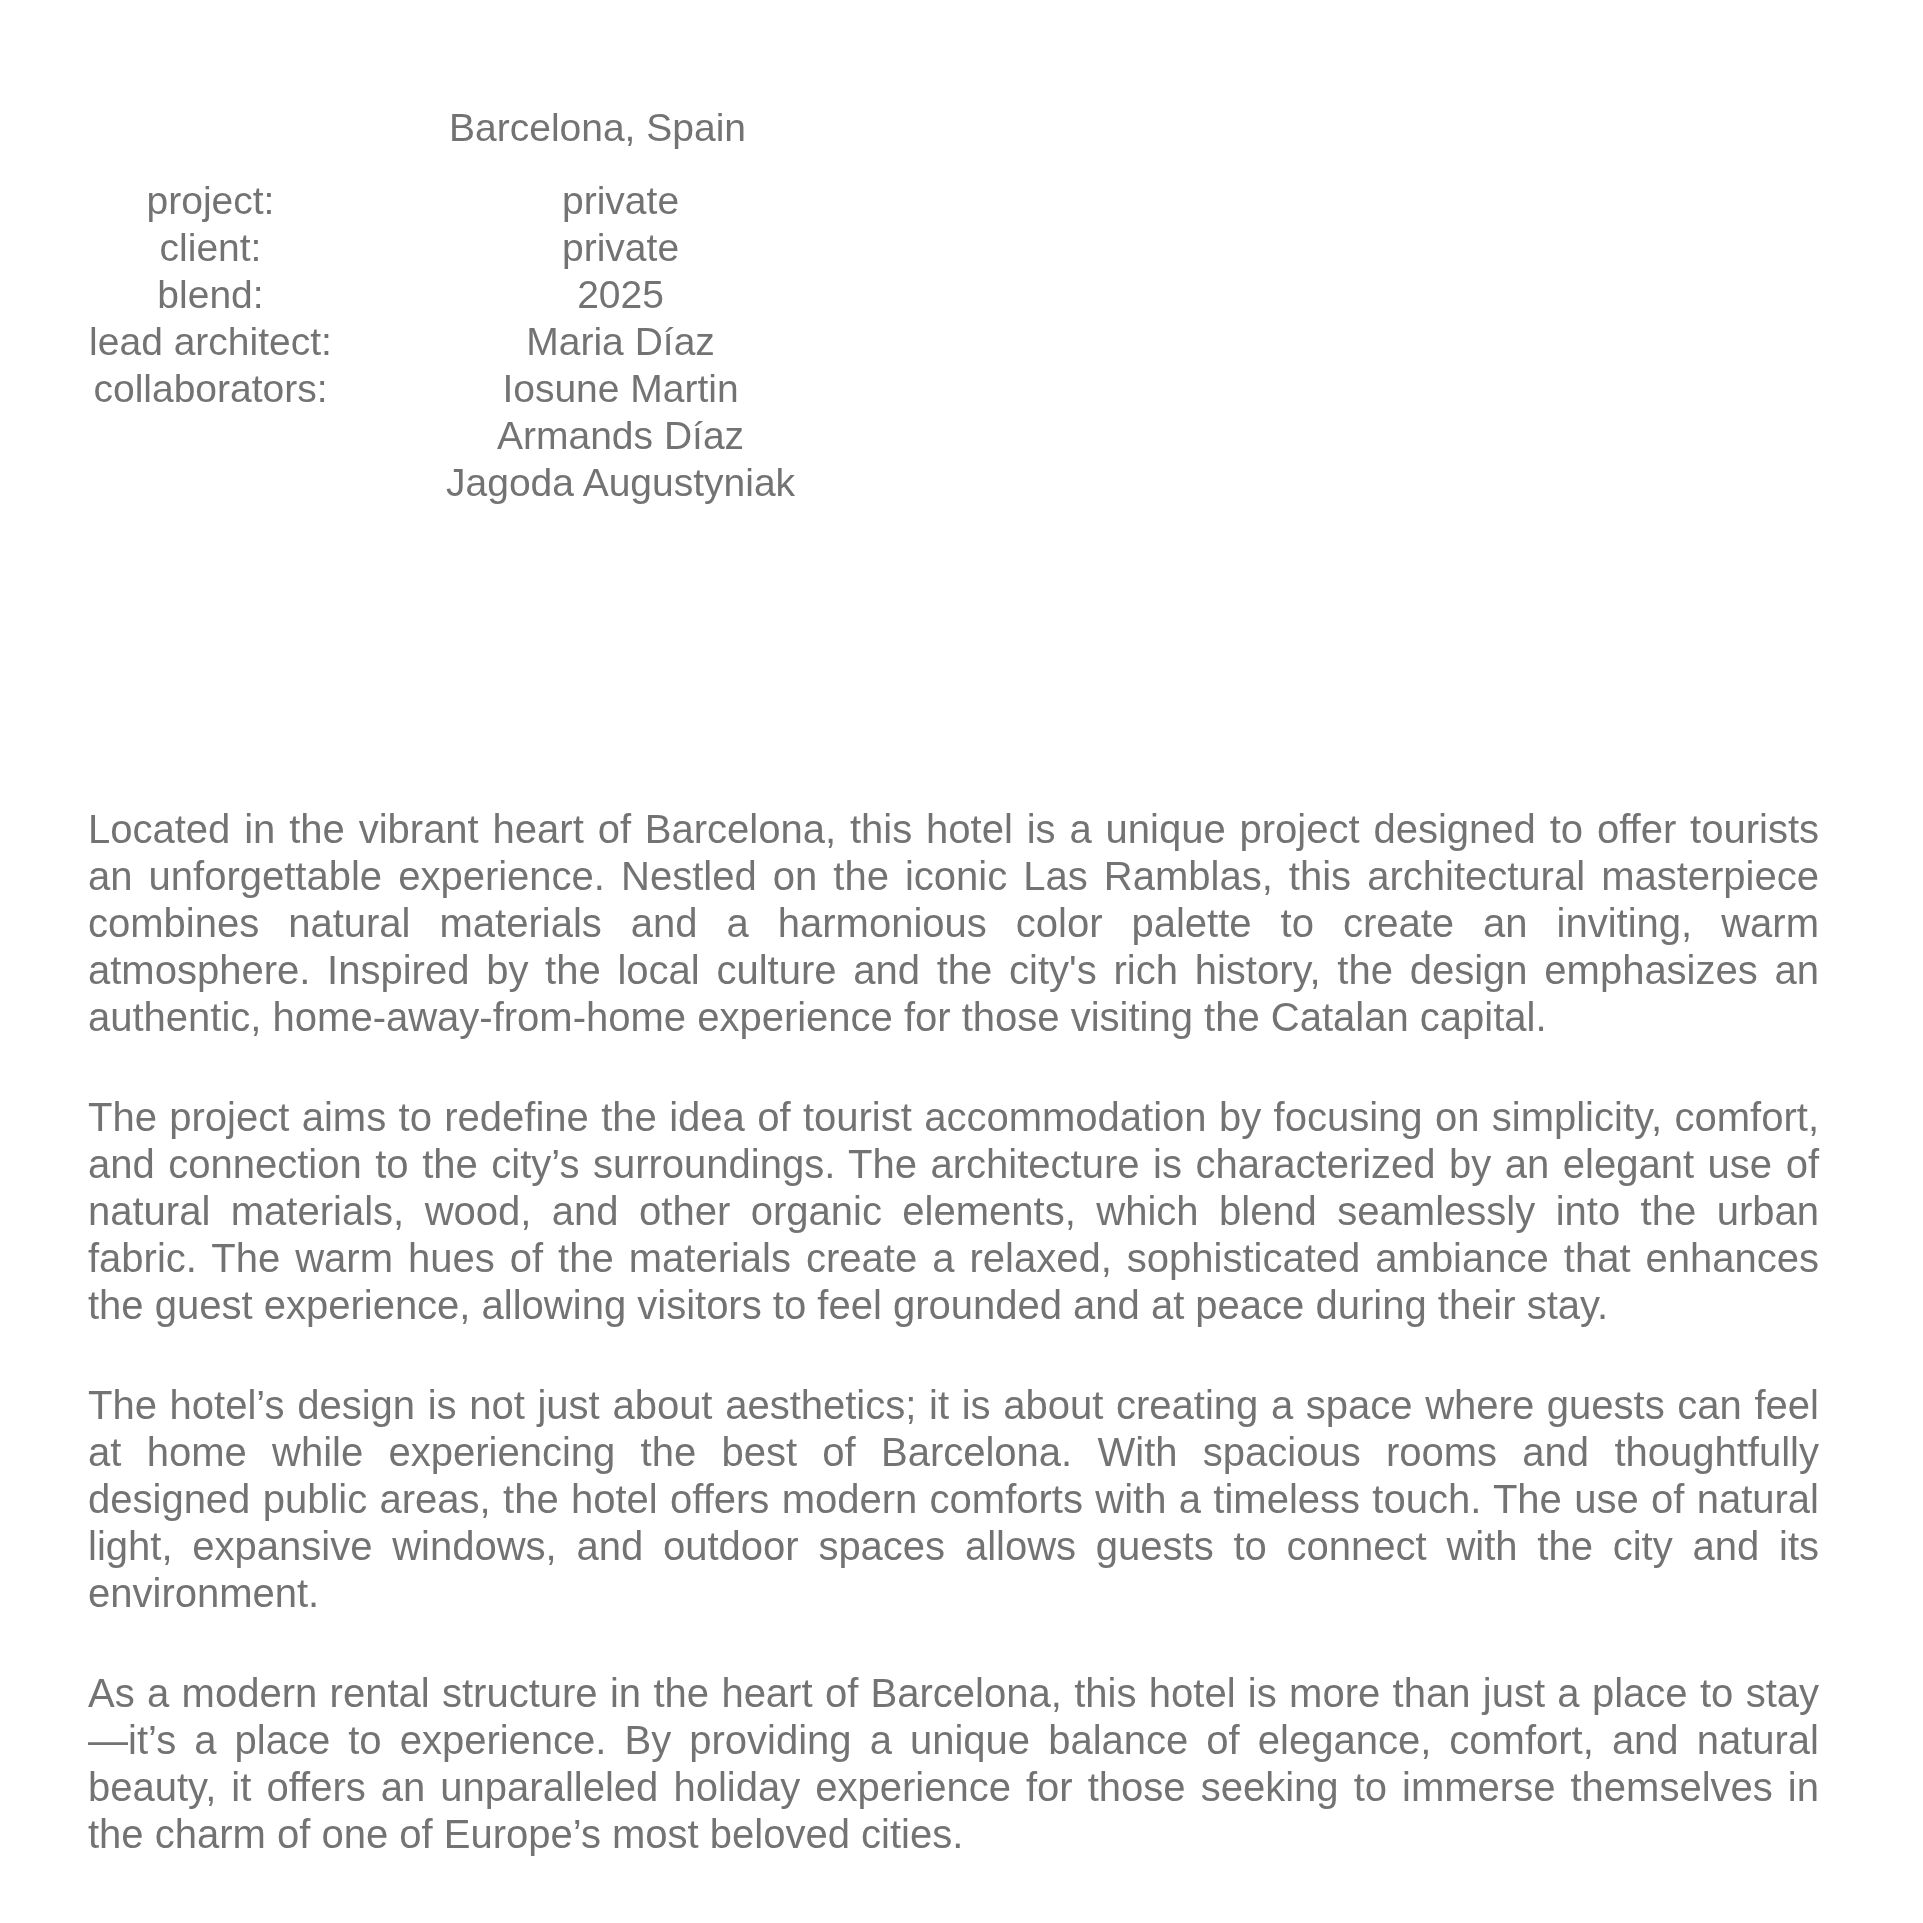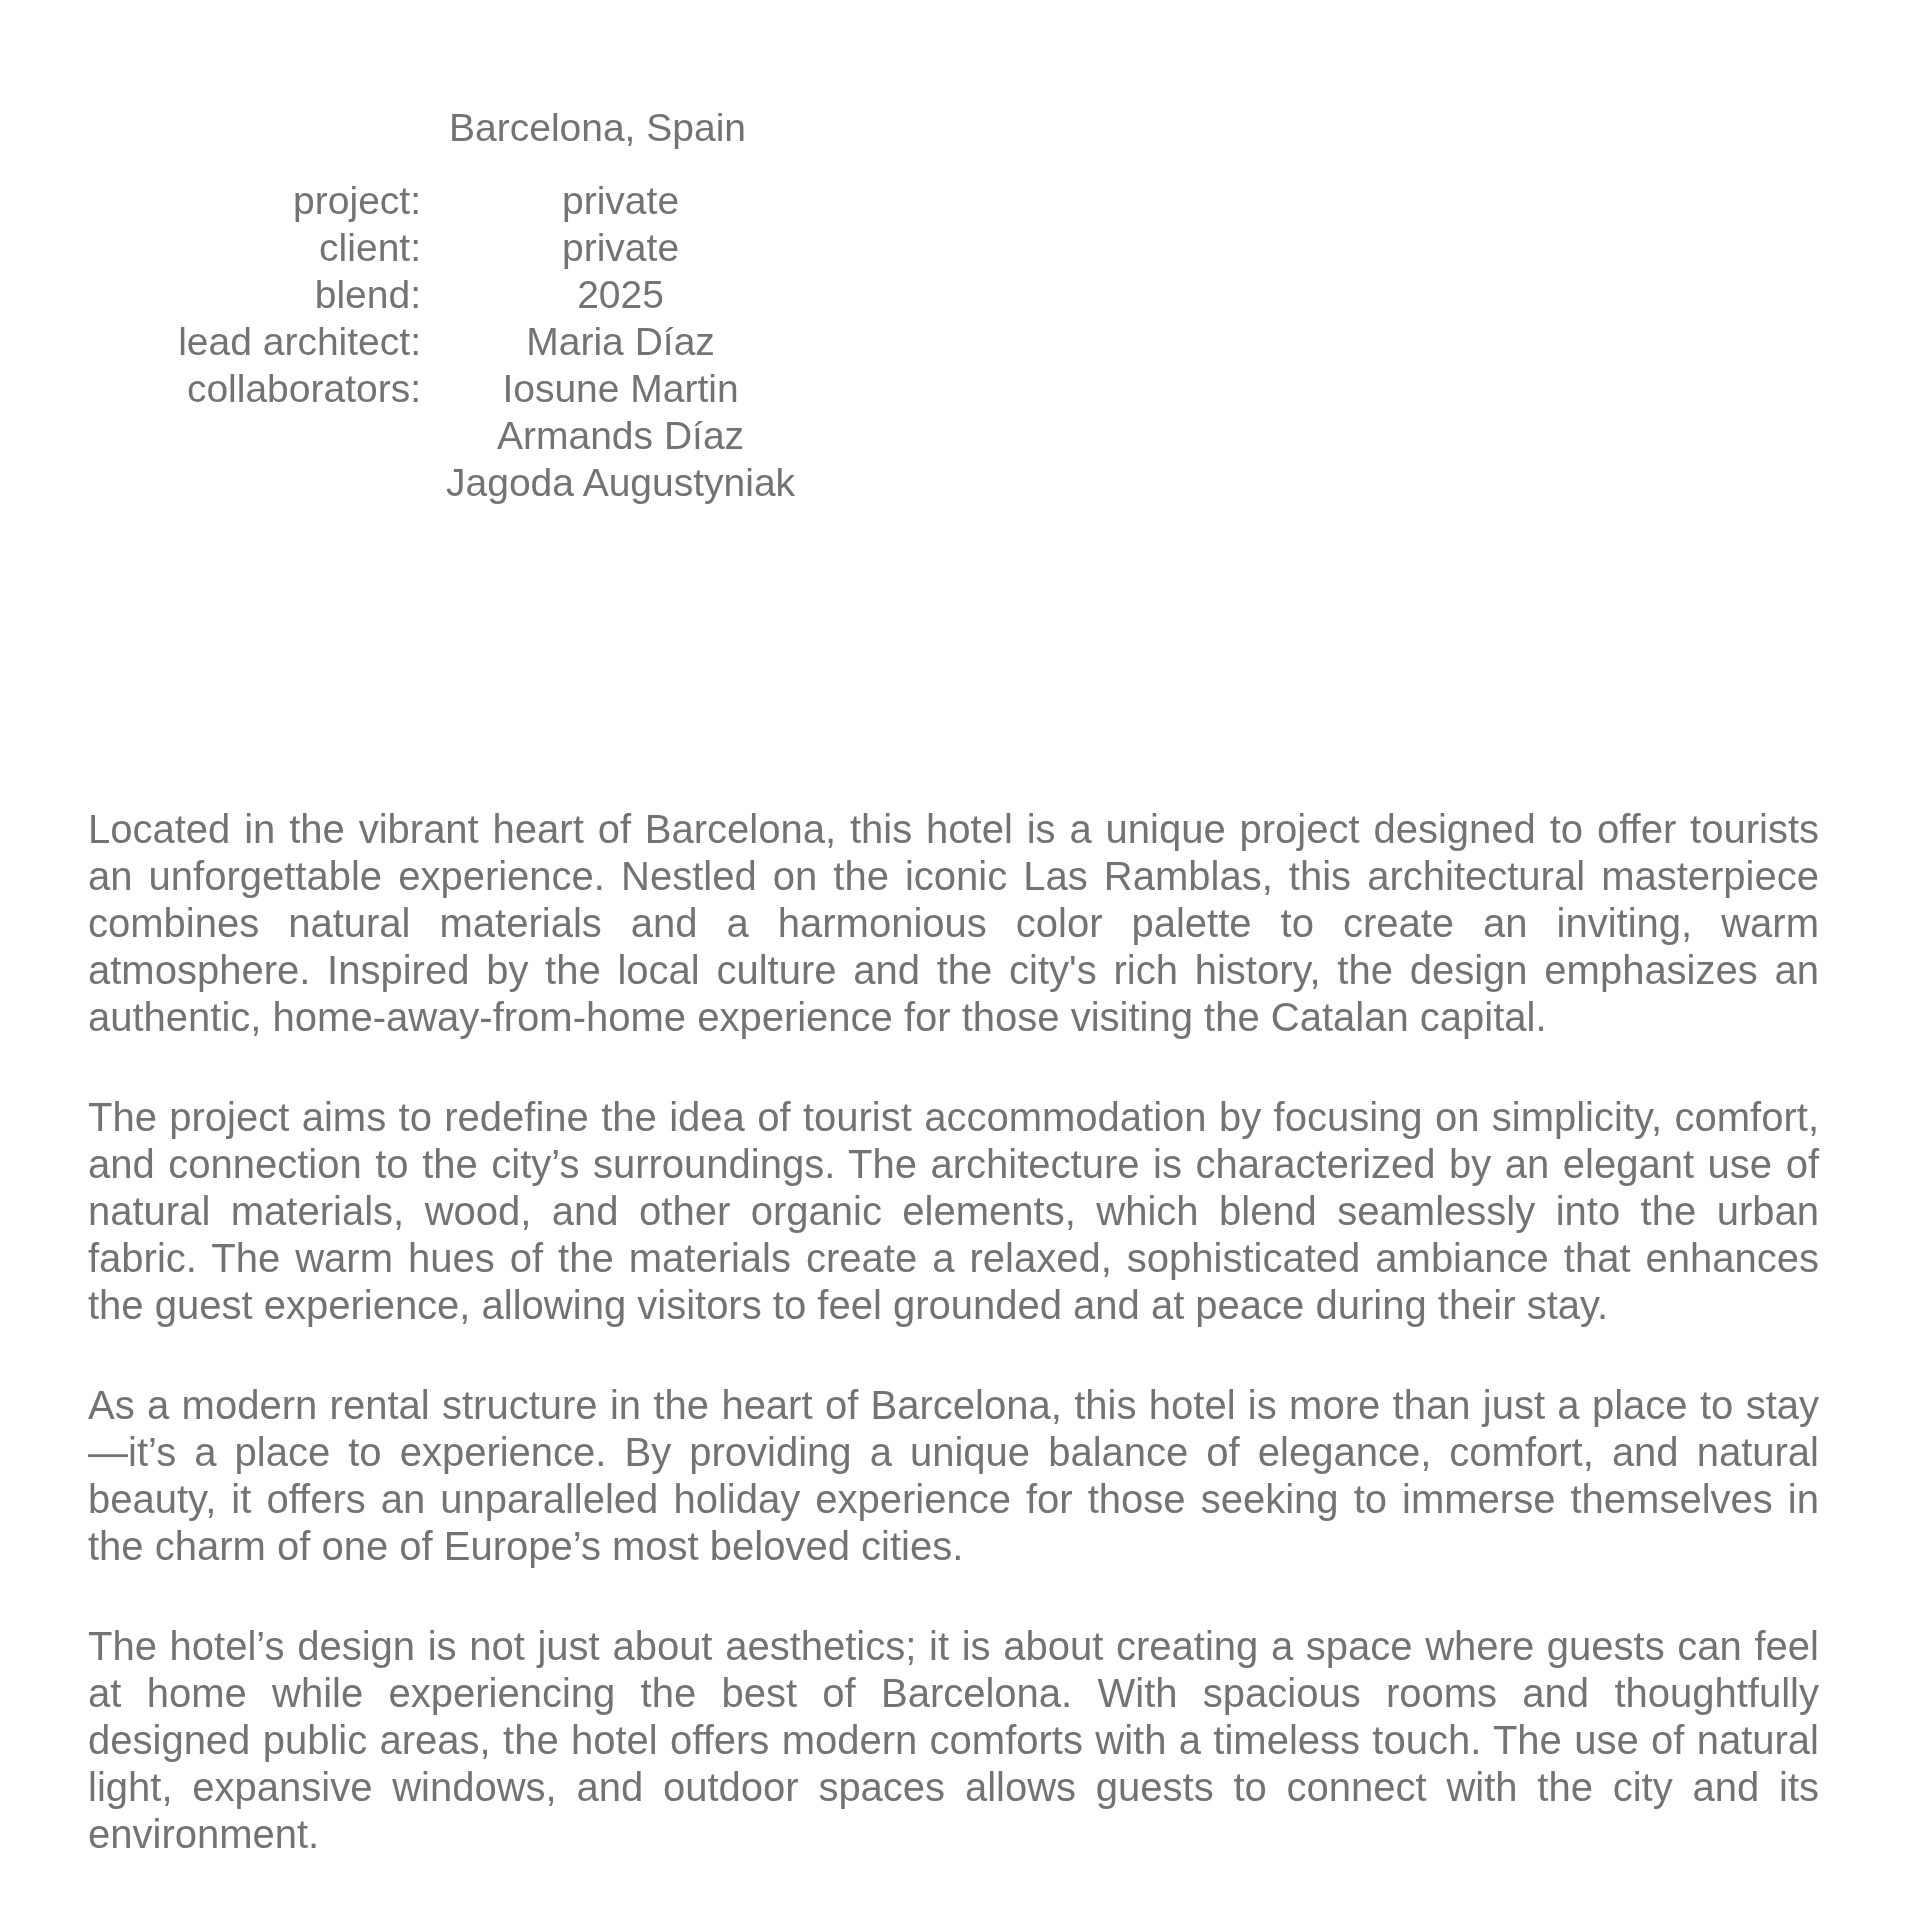--- a/index.html
+++ b/index.html
@@ -29,21 +29,21 @@
     position: absolute;
     left: 0;
     top: 177px;
     display: grid;
     grid-template-columns: 421px auto;
     column-gap: 25px;
     font-size: 39px;
     line-height: 47px;
   }
   .meta .meta-label {
-    text-align: right;
+    text-align: center;
     white-space: nowrap;
   }
   .meta .meta-value {
     text-align: center;
     white-space: nowrap;
   }
   
   .body-text {
     position: absolute;
     left: 88px;
@@ -87,18 +87,18 @@
     <div class="meta-label"></div>
     <div class="meta-value">Armands Díaz</div>
 
     <div class="meta-label"></div>
     <div class="meta-value">Jagoda Augustyniak</div>
   </div>
 
   <div class="body-text">
     <p>Located in the vibrant heart of Barcelona, this hotel is a unique project designed to offer tourists an unforgettable experience. Nestled on the iconic Las Ramblas, this architectural masterpiece combines natural materials and a harmonious color palette to create an inviting, warm atmosphere. Inspired by the local culture and the city's rich history, the design emphasizes an authentic, home-away-from-home experience for those visiting the Catalan capital.</p>
     <p>The project aims to redefine the idea of tourist accommodation by focusing on simplicity, comfort, and connection to the city’s surroundings. The architecture is characterized by an elegant use of natural materials, wood, and other organic elements, which blend seamlessly into the urban fabric. The warm hues of the materials create a relaxed, sophisticated ambiance that enhances the guest experience, allowing visitors to feel grounded and at peace during their stay.</p>
+    <p>The hotel’s design is not just about aesthetics; it is about creating a space where guests can feel at home while experiencing the best of Barcelona. With spacious rooms and thoughtfully designed public areas, the hotel offers modern comforts with a timeless touch. The use of natural light, expansive windows, and outdoor spaces allows guests to connect with the city and its environment.</p>
     <p>As a modern rental structure in the heart of Barcelona, this hotel is more than just a place to stay—it’s a place to experience. By providing a unique balance of elegance, comfort, and natural beauty, it offers an unparalleled holiday experience for those seeking to immerse themselves in the charm of one of Europe’s most beloved cities.</p>
-    <p>The hotel’s design is not just about aesthetics; it is about creating a space where guests can feel at home while experiencing the best of Barcelona. With spacious rooms and thoughtfully designed public areas, the hotel offers modern comforts with a timeless touch. The use of natural light, expansive windows, and outdoor spaces allows guests to connect with the city and its environment.</p>
   </div>
 
 </div>
 
 
 </body></html>

